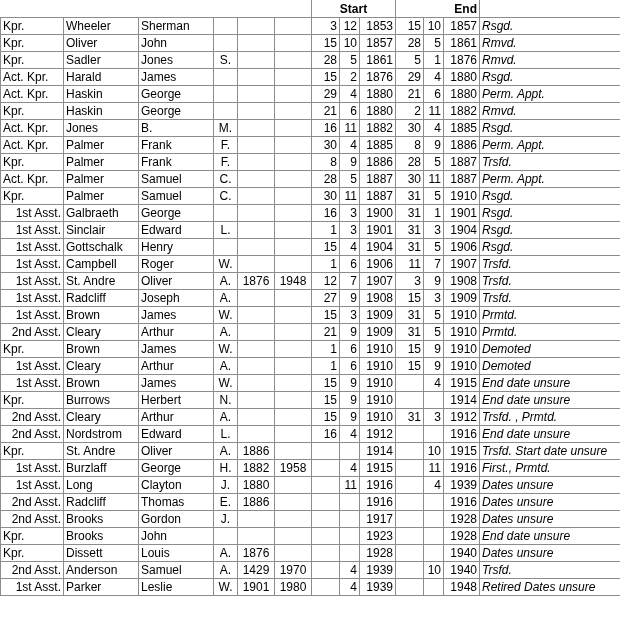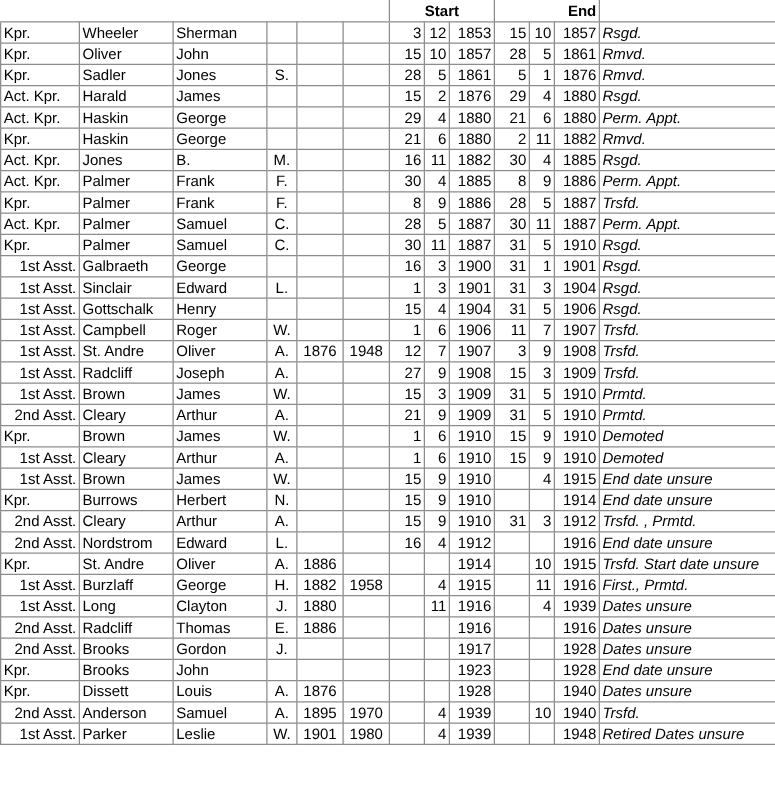--- a/index.html
+++ b/index.html
@@ -540,21 +540,21 @@
           <td class="r"></td>
           <td class="r"></td>
           <td class="r">1940</td>
           <td class="l comment">Dates unsure</td>
         </tr>
         <tr>
           <td class="r">2nd Asst.</td>
           <td class="l">Anderson</td>
           <td class="l">Samuel</td>
           <td class="c">A.</td>
-          <td class="c">1895</td>
+          <td class="c">1429</td>
           <td class="c">1970</td>
           <td class="r"></td>
           <td class="r">4</td>
           <td class="r">1939</td>
           <td class="r"></td>
           <td class="r">10</td>
           <td class="r">1940</td>
           <td class="l comment">Trsfd.</td>
         </tr>
         <tr>

